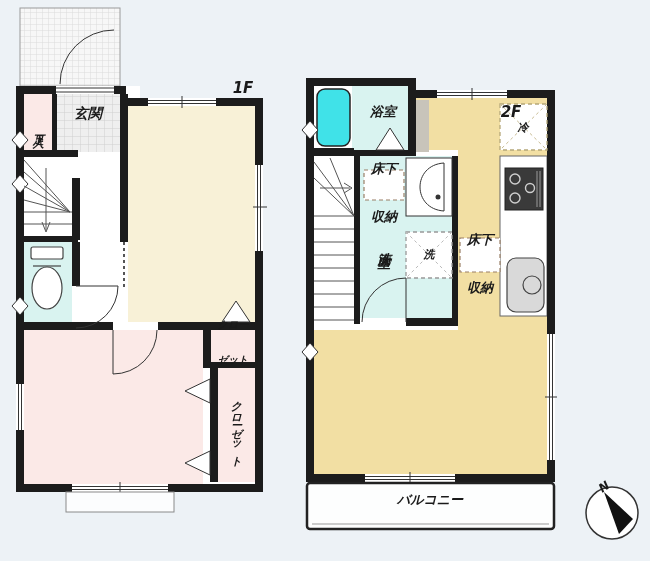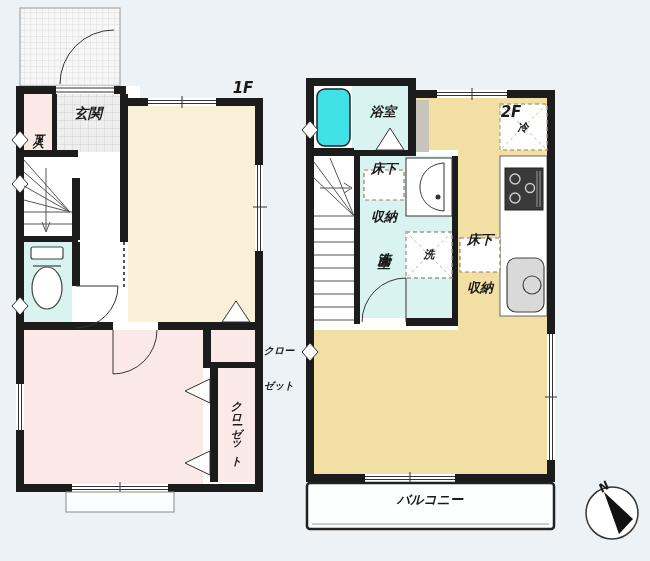--- a/index.html
+++ b/index.html
@@ -236,21 +236,21 @@
 
   <g>
     <circle cx="612" cy="513" r="26" fill="#fff" stroke="#333" stroke-width="1.5"></circle>
     <polygon points="604,492 619,534 633,519" fill="#111"></polygon>
   </g>
 </svg>
 
 <div class="lbl fs15" style="left:243px;top:89px;">1F</div>
 <div class="lbl fs14" style="left:88px;top:113px;">玄関</div>
 <div class="lbl fs11 vert" style="left:38px;top:127px;">下足入</div>
-<div class="lbl fs10" style="left:233px;top:362px;margin-left:46px;">
+<div class="lbl fs10" style="left:233px;top:336px;">
   <span class="ln">クロー</span>
   <span class="ln">ゼット</span>
 </div>
 <div class="lbl fs11 vert" style="left:236px;top:427px;">クローゼット</div>
 
 <div class="lbl fs15" style="left:511px;top:89px;margin-top:24px;">2F</div>
 <div class="lbl fs13" style="left:383px;top:112px;">浴室</div>
 <div class="lbl fs11" style="left:523px;top:128px;">冷</div>
 <div class="lbl fs8" style="left:384px;top:185px;">
   <span class="ln">床下</span>

